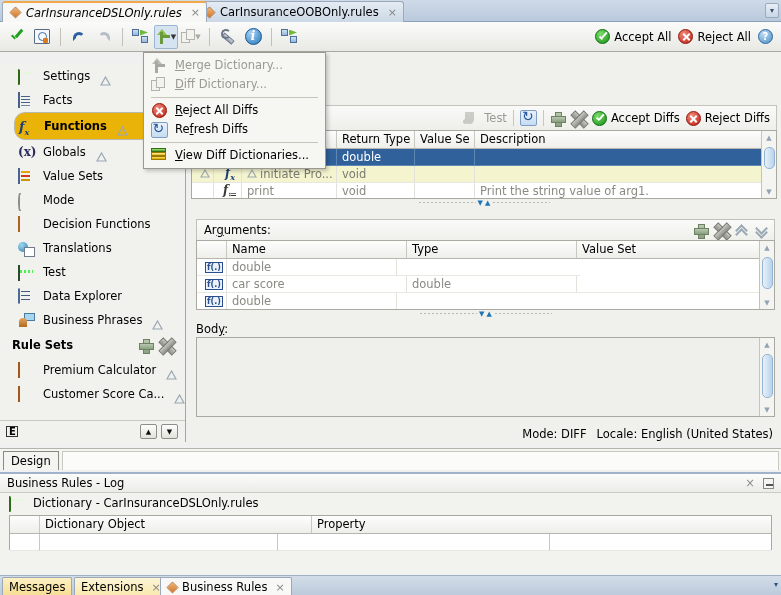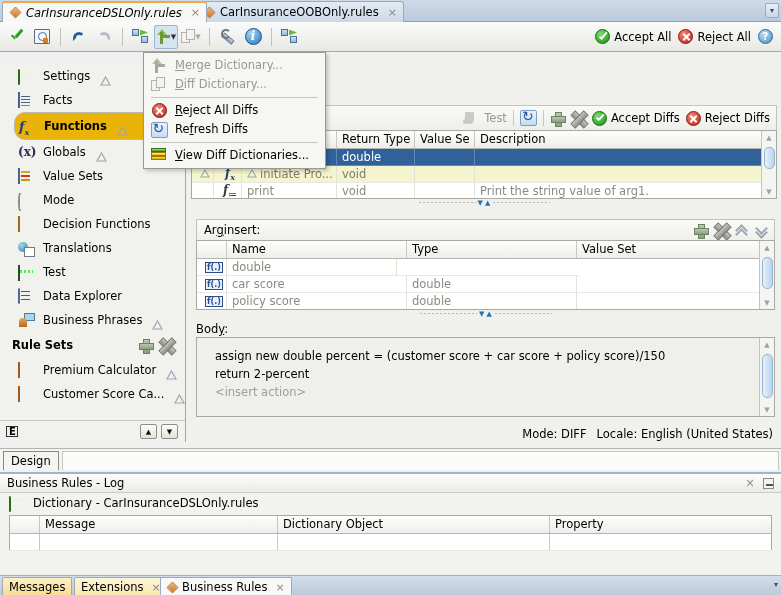--- a/index.html
+++ b/index.html
@@ -773,21 +773,21 @@
   </div>
 
   <div class="splitter" style="left:4px; top:147px; width:586px;">
     <span class="dots"></span>
     <span>▼</span>
     <span>▲</span>
     <span class="dots"></span>
   </div>
 
   <div id="args-bar" style="left:9px;top:167px;width:579px;">
-    <span><span>Ar</span><span class="mn">g</span><span>insert:</span></span>
+    <span><span>Ar</span><span class="mn">g</span><span>uments:</span></span>
     <span class="acts">
       <span class="ic-plus"></span>
       <span class="ic-x"></span>
       <span class="ic-chev up"></span>
       <span class="ic-chev down"></span>
     </span>
   </div>
 
   <div class="tbl-wrap" id="args-table" style="left:9px;top:188px;width:579px;height:70px;">
     <div class="tr-head">
@@ -811,21 +811,20 @@
       </div>
       <div class="td" style="width:180px">car score</div>
       <div class="td" style="width:170px">double</div>
       <div class="td" style="width:183px;border-right:none"></div>
     </div>
 
     <div class="trow norm">
       <div class="td" style="width:30px;display:flex;align-items:center;justify-content:center">
         <span style="font:bold 8px 'DejaVu Sans',sans-serif;color:#2b4f8c;border:1px solid #2b4f8c;padding:0 1px;background:#eaf1fa">f(.)</span>
       </div>
-      <div class="td" style="width:180px">policy score</div>
       <div class="td" style="width:170px">double</div>
       <div class="td" style="width:183px;border-right:none"></div>
     </div>
 
     <div class="vsb">
       <div class="ar">▲</div>
       <div class="thumb" style="top:16px;height:32px"></div>
       <div class="ar bot">▼</div>
     </div>
   </div>
@@ -835,25 +834,20 @@
     <span>▼</span>
     <span>▲</span>
     <span class="dots"></span>
   </div>
 
   <div id="body-lbl" style="left:9px;top:270px;">
     <span>Bod</span><span class="mn">y</span><span>:</span>
   </div>
 
   <div id="body-box" style="left:9px;top:285px;width:579px;height:80px;">
-    <div style="padding-top:9px">
-      <div class="bline">assign new double percent = (customer score + car score + policy score)/150</div>
-      <div class="bline">return 2-percent</div>
-      <div class="bline ph">&lt;insert action&gt;</div>
-    </div>
     <div class="vsb">
       <div class="ar">▲</div>
       <div class="thumb" style="top:16px;height:44px"></div>
       <div class="ar bot">▼</div>
     </div>
   </div>
 </div>
 
 <div id="modebar">
   <span>Mode: DIFF</span>
@@ -875,21 +869,20 @@
   </div>
 
   <div id="log-dict">
     <span class="sb-icon"><span class="sb-book"></span></span>
     <span>Dictionary - CarInsuranceDSLOnly.rules</span>
   </div>
 
   <div id="log-table">
     <div class="tr-head">
       <div class="th" style="width:30px"></div>
-      <div class="th" style="width:238px">Message</div>
       <div class="th" style="width:272px">Dictionary Object</div>
       <div class="th" style="width:221px;border-right:none">Property</div>
     </div>
     <div class="trow norm">
       <div class="td" style="width:30px;border-right:1px solid #c8c8c0"></div>
       <div class="td" style="width:238px;border-right:1px solid #c8c8c0"></div>
       <div class="td" style="width:272px;border-right:1px solid #c8c8c0"></div>
       <div class="td" style="width:221px;border-right:none"></div>
     </div>
   </div>

